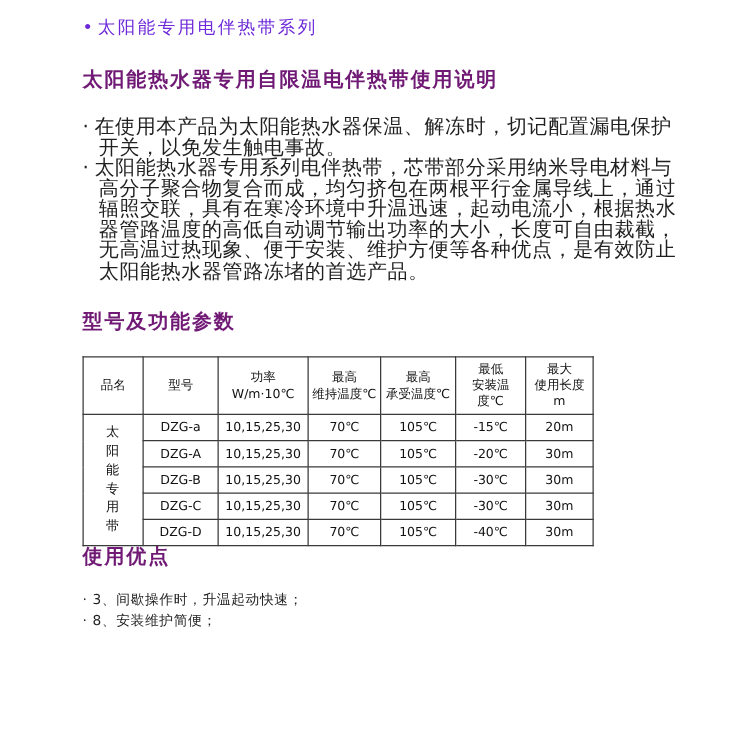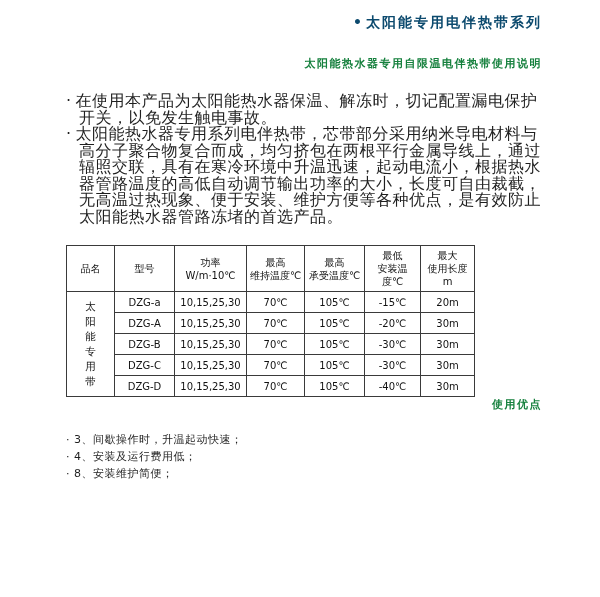--- a/index.html
+++ b/index.html
@@ -10,34 +10,32 @@
   }
   .page {
     box-sizing: border-box;
     width: 600px; height: 597px;
     padding: 13px 58px 8px 66px;
     overflow: hidden;
     background: #ffffff;
   }
   .doc-title {
     margin: 0;
-    font-size: 14px; font-weight: bold;
-    color: #0c4a6e;
+    font-size: 14px; font-weight: normal;
+    color: #6d28d9;
     letter-spacing: 2px;
     line-height: 18px;
-    text-align: right;
   }
   .doc-title .dot { margin-right: 2px; }
   .section-heading {
     margin: 0;
-    font-size: 11px; font-weight: bold;
-    color: #15803d;
+    font-size: 16px; font-weight: bold;
+    color: #701a75;
     letter-spacing: 1.5px;
     line-height: 16px;
-    text-align: right;
   }
   .subtitle { margin-top: 25px; }
   .instructions { margin-top: 21px; }
   .bullet-item {
     margin: 0;
     font-size: 16px;
     line-height: 16.5px;
     letter-spacing: 0.5px;
     padding-left: 13px;
     text-indent: -13px;
@@ -62,21 +60,21 @@
   .spec-table th { padding: 3px 2px; }
   .spec-table th .hline { display: block; line-height: 13px; }
   .spec-table tbody td { height: 18px; }
   .name-cell { vertical-align: middle; }
   .vtext {
     width: 1.1em;
     margin: 0 auto;
     font-size: 10.5px;
     line-height: 15px;
     word-break: break-all;
-    text-align: center;
+    text-align: left;
   }
   .advantages-heading { }
   .advantages { margin-top: 18px; }
   .adv-item {
     margin: 0;
     font-size: 11px;
     line-height: 17px;
     letter-spacing: 0.5px;
     padding-left: 13px;
     text-indent: -13px;
@@ -90,20 +88,21 @@
 
   <h1 class="doc-title"><span class="dot">•</span><span>太阳能专用电伴热带系列</span></h1>
 
   <h2 class="section-heading subtitle">太阳能热水器专用自限温电伴热带使用说明</h2>
 
   <div class="instructions">
     <p class="bullet-item"><span class="dot">·</span><span>在使用本产品为太阳能热水器保温、解冻时，切记配置漏电保护开关，以免发生触电事故。</span></p>
     <p class="bullet-item"><span class="dot">·</span><span>太阳能热水器专用系列电伴热带，芯带部分采用纳米导电材料与高分子聚合物复合而成，均匀挤包在两根平行金属导线上，通过辐照交联，具有在寒冷环境中升温迅速，起动电流小，根据热水器管路温度的高低自动调节输出功率的大小，长度可自由裁截，无高温过热现象、便于安装、维护方便等各种优点，是有效防止太阳能热水器管路冻堵的首选产品。</span></p>
   </div>
 
+  <h2 class="section-heading specs-heading">型号及功能参数</h2>
 
   <table class="spec-table">
     <colgroup>
       <col style="width:48px">
         <col style="width:60px">
         <col style="width:72px">
         <col style="width:58px">
         <col style="width:60px">
         <col style="width:56px">
         <col style="width:54px">
@@ -184,19 +183,18 @@
         <td>-40℃</td>
         <td>30m</td>
       </tr>
     </tbody>
   </table>
 
   <h2 class="section-heading advantages-heading">使用优点</h2>
 
   <div class="advantages">
     <p class="adv-item"><span class="dot">·</span><span>3、间歇操作时，升温起动快速；</span></p>
-    <p class="adv-item"><span class="dot">·</span><span>4、安装及运行费用低；</span></p>
     <p class="adv-item"><span class="dot">·</span><span>8、安装维护简便；</span></p>
     <p class="adv-item"></p>
 
   </div>
 
 </div>
 
 </body></html>

